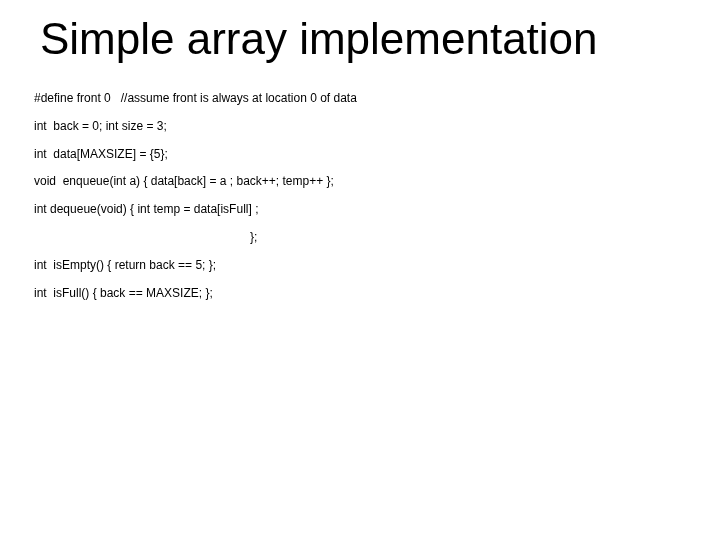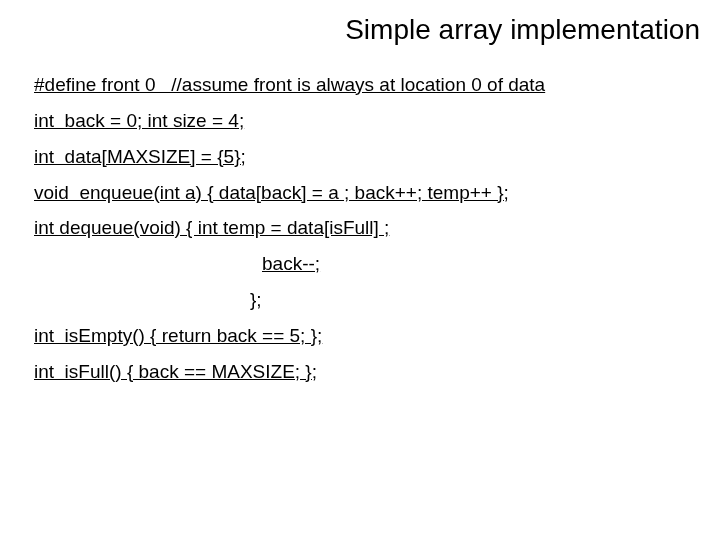--- a/index.html
+++ b/index.html
@@ -13,49 +13,47 @@
     overflow: hidden;
   }
   .slide {
     width: 720px;
     height: 540px;
     box-sizing: border-box;
     padding: 0;
     position: relative;
   }
   .title {
-    font-size: 28px;
+    font-size: 44px;
     font-weight: 400;
-    text-align: right;
+    text-align: left;
     margin: 14px 0 28px 0;
     letter-spacing: 0px;
-    padding: 0 20px;
+    padding: 0 40px;
   }
   .code-block {
     padding: 0 34px;
   }
   .line {
-    font-size: 19px;
+    font-size: 12px;
     line-height: 1.15;
     margin-bottom: 14px;
     white-space: pre;
-    text-decoration: underline;
   }
   .indent1 { padding-left: 228px; }
   .indent-close { padding-left: 216px; }
 </style>
 </head>
 <body>
 
 <div class="slide">
   <div class="title">Simple array implementation</div>
   <div class="code-block">
     <div class="line">#define front 0   //assume front is always at location 0 of data</div>
-    <div class="line">int  back = 0; int size = 4;</div>
+    <div class="line">int  back = 0; int size = 3;</div>
     <div class="line">int  data[MAXSIZE] = {5};</div>
     <div class="line">void  enqueue(int a) { data[back] = a ; back++; temp++ };</div>
     <div class="line">int dequeue(void) { int temp = data[isFull] ;</div>
-    <div class="line indent1">back--;</div>
     <div class="line indent-close">};</div>
     <div class="line">int  isEmpty() { return back == 5; };</div>
     <div class="line">int  isFull() { back == MAXSIZE; };</div>
   </div>
 </div>
 
 </body></html>

